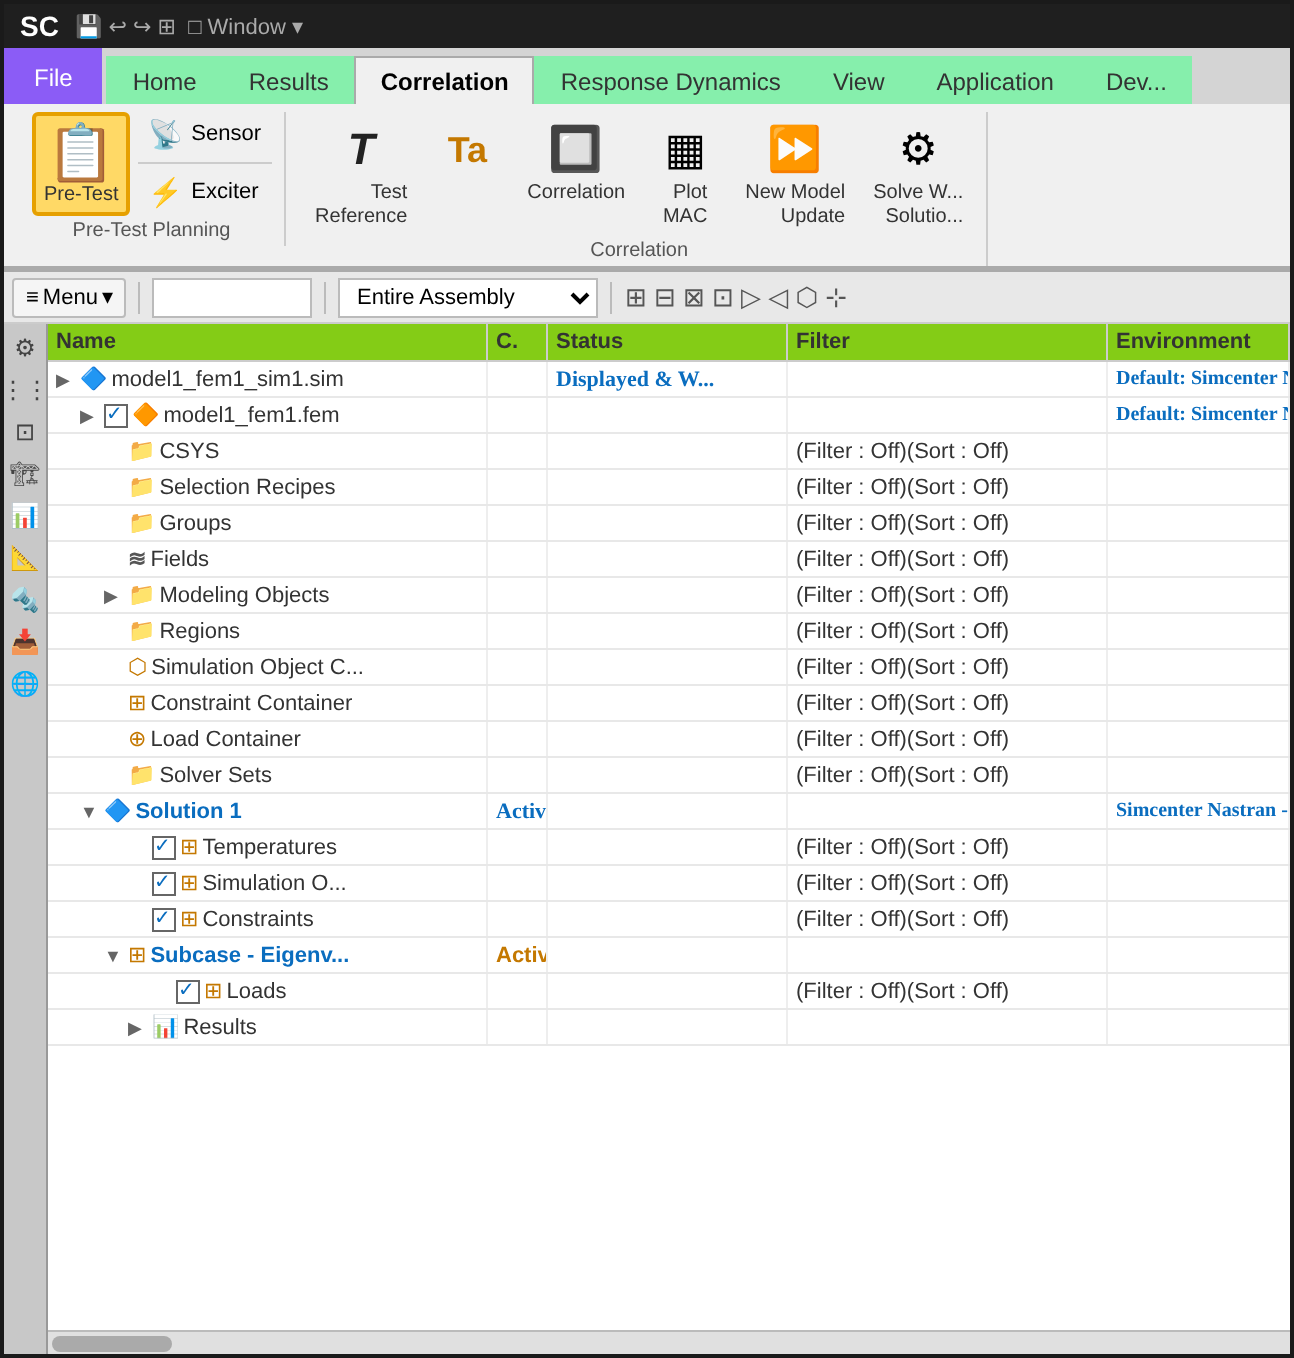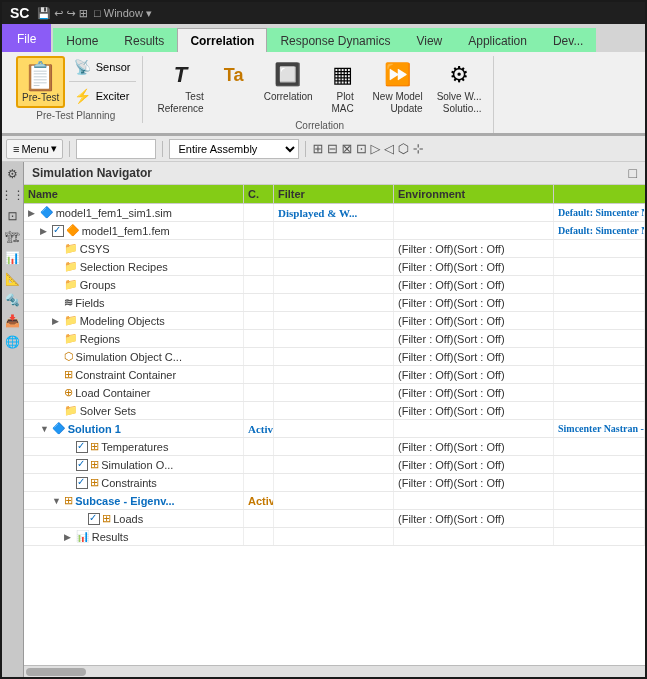--- a/index.html
+++ b/index.html
@@ -179,30 +179,27 @@
       <div class="side-icon" title="Mesh2">⊡</div>
       <div class="side-icon" title="Assembly">🏗</div>
       <div class="side-icon" title="Graph">📊</div>
       <div class="side-icon" title="Analysis">📐</div>
       <div class="side-icon" title="Parts">🔩</div>
       <div class="side-icon" title="Import">📥</div>
       <div class="side-icon" title="Globe">🌐</div>
     </div>
 
     <div class="navigator">
-      <div class="navigator-header">
-        <span>Simulation Navigator</span>
-        <span class="navigator-header-right">□</span>
-      </div>
 
       <div class="tree-table">
 
         <div class="tree-header">
           <div class="tree-header-cell">Name</div>
           <div class="tree-header-cell">C.</div>
+          <div class="tree-header-cell">Status</div>
           <div class="tree-header-cell">Filter</div>
           <div class="tree-header-cell">Environment</div>
         </div>
 
         <div class="tree-row">
           <div class="tree-cell indent-0">
             <span class="expand-icon">▶</span>
             <span style="color:#ff8c00;margin-right:2px;">🔷</span>
             model1_fem1_sim1.sim
           </div>

